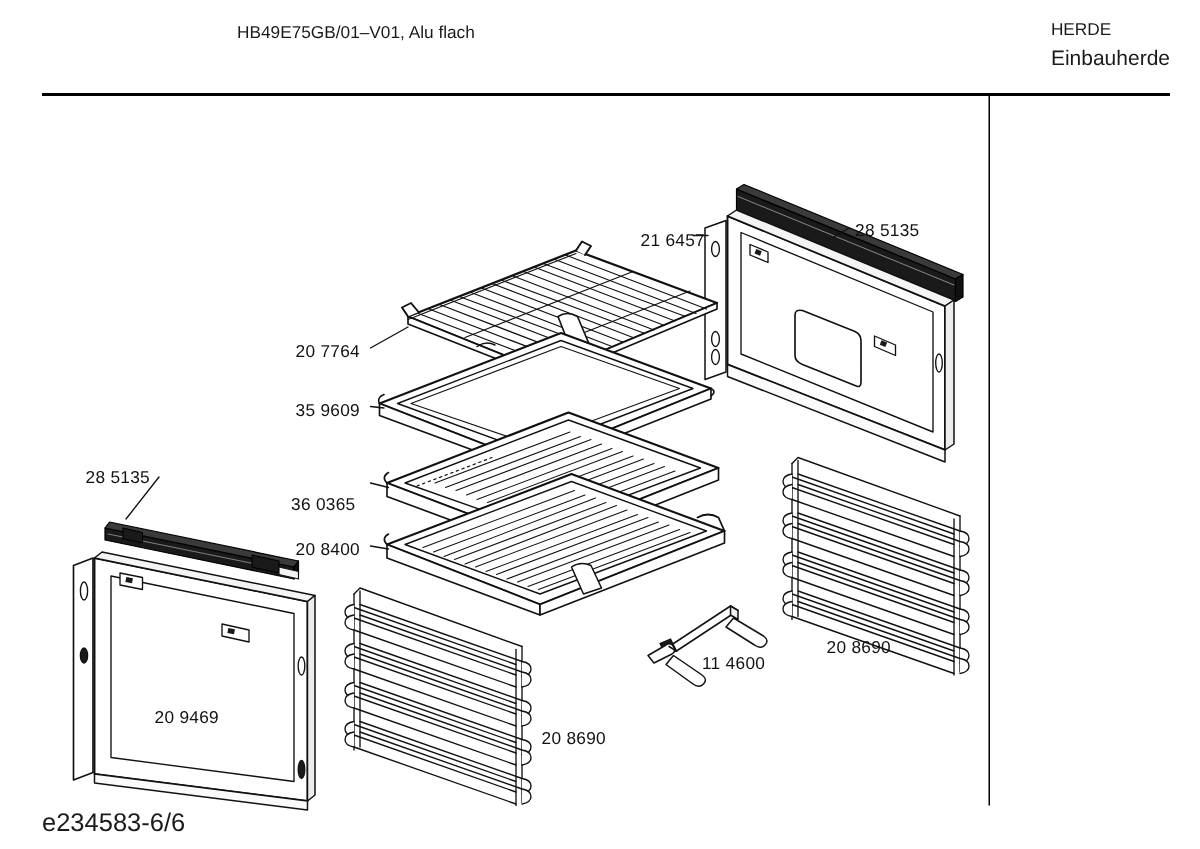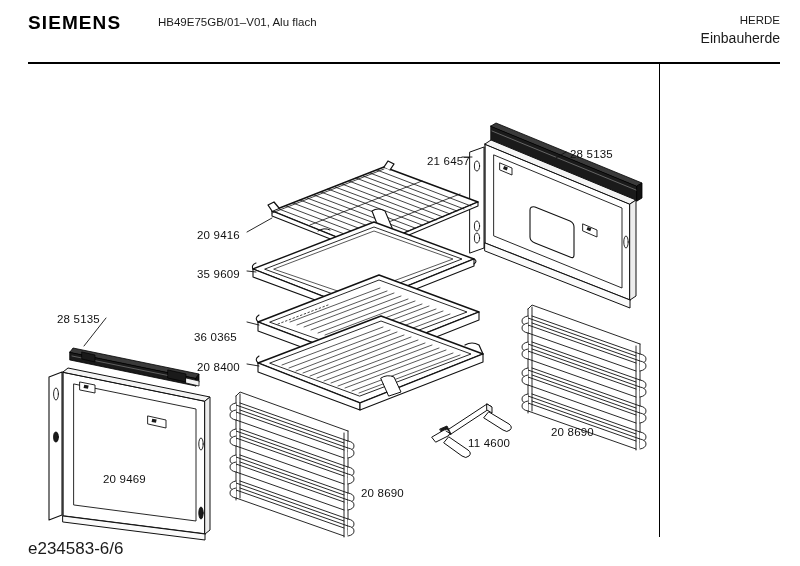--- a/index.html
+++ b/index.html
@@ -35,21 +35,21 @@
     left: 158px;
     top: 16px;
     font-size: 11.5px;
     color: #1a1a1a;
     white-space: nowrap;
   }
   #cat-block {
     position: absolute;
     right: 20px;
     top: 13px;
-    text-align: right;
+    text-align: left;
     line-height: 1.35;
   }
   #cat-block .cat-main {
     font-size: 11.5px;
     color: #1a1a1a;
   }
   #cat-block .cat-sub {
     font-size: 14px;
     color: #1a1a1a;
   }
@@ -98,21 +98,20 @@
     color: #111111;
     white-space: nowrap;
     letter-spacing: 0.2px;
   }
 </style>
 </head>
 <body>
 
 <div id="page">
 
-  <div id="brand">SIEMENS</div>
   <div id="model">HB49E75GB/01–V01, Alu flach</div>
 
   <div id="cat-block">
     <div class="cat-main">HERDE</div>
     <div class="cat-sub">Einbauherde</div>
   </div>
 
   <div id="hrule"></div>
   <div id="vrule"></div>
 
@@ -423,21 +422,21 @@
         <path d="M247,364 L259,366"></path>
         <path d="M462,157 L472,157"></path>
         <path d="M566,152 L556,158"></path>
         <path d="M106,318 L84,346"></path>
       </g>
     </svg>
   </div>
 
   <div class="callout" style="left:427px; top:155px;">21 6457</div>
   <div class="callout" style="left:570px; top:148px;">28 5135</div>
-  <div class="callout" style="left:197px; top:229px;">20 9416</div>
+  <div class="callout" style="left:197px; top:229px;">20 7764</div>
   <div class="callout" style="left:197px; top:268px;">35 9609</div>
   <div class="callout" style="left:57px; top:313px;">28 5135</div>
   <div class="callout" style="left:194px; top:319px;margin-top:12px;">36 0365</div>
   <div class="callout" style="left:197px; top:361px;">20 8400</div>
   <div class="callout" style="left:103px; top:434px;margin-top:39px;">20 9469</div>
   <div class="callout" style="left:468px; top:437px;">11 4600</div>
   <div class="callout" style="left:551px; top:426px;">20 8690</div>
   <div class="callout" style="left:361px; top:487px;">20 8690</div>
 
   <div id="footer">e234583-6/6</div>

